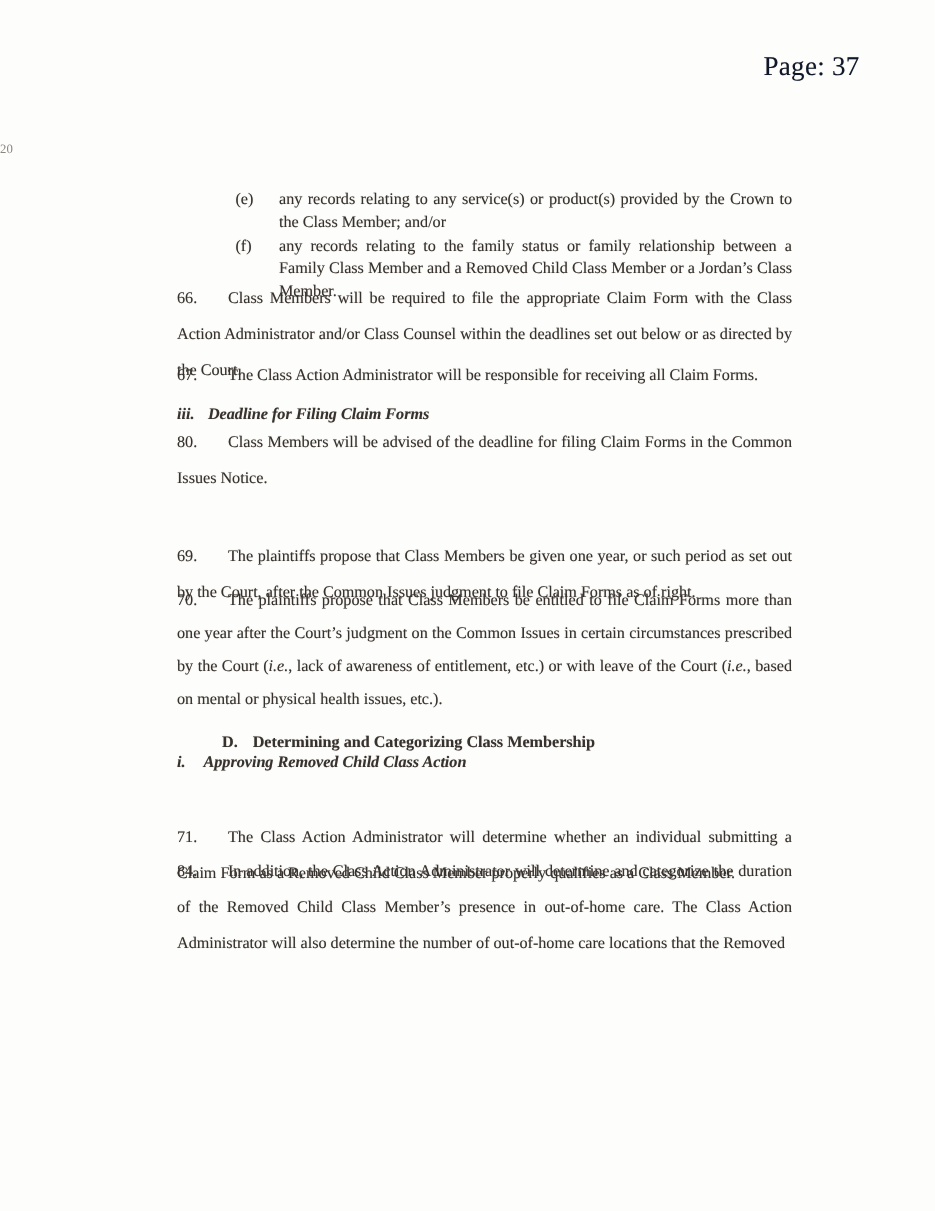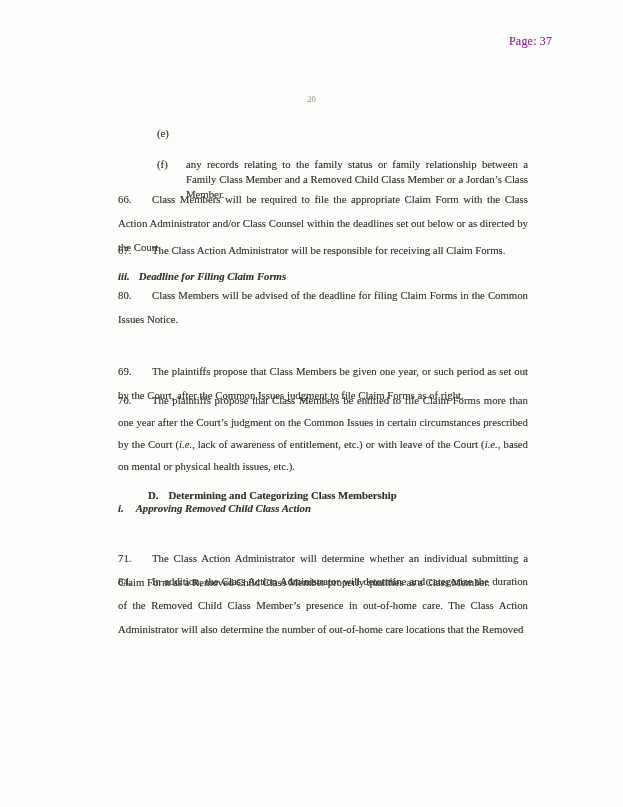--- a/index.html
+++ b/index.html
@@ -11,32 +11,31 @@
     height: 807px;
     background: #fdfdfc;
     overflow: hidden;
     font-family: "Liberation Serif", serif;
   }
 
   .page-label {
     position: absolute;
     top: 34px;
     left: 509px;
-    font-size: 12px;
-    color: #a21caf;
+    font-size: 18px;
+    color: #0f172a;
     letter-spacing: 0.2px;
     text-shadow: 0 0 0.5px rgba(60,55,50,0.45);
   }
 
   .doc-pagenum {
     position: absolute;
     top: 94px;
     left: 0;
     width: 623px;
-    text-align: center;
     font-size: 8.5px;
     color: #8a8681;
   }
 
   .doc {
     position: absolute;
     left: 118px;
     top: 0;
     width: 410px;
     font-size: 10.8px;
@@ -79,20 +78,21 @@
 <div class="stage">
 
   <div class="page-label">Page: 37</div>
 
   <div class="doc-pagenum">20</div>
 
   <div class="doc">
 
     <div class="blk item i-e">
       <span class="marker">(e)</span>
+      <span>any records relating to any service(s) or product(s) provided by the Crown to the Class Member; and/or</span>
     </div>
 
     <div class="blk item i-f">
       <span class="marker">(f)</span>
       <span>any records relating to the family status or family relationship between a Family Class Member and a Removed Child Class Member or a Jordan’s Class Member.</span>
     </div>
 
     <div class="blk para p66">
       <span class="num">66.</span><span>Class Members will be required to file the appropriate Claim Form with the Class Action Administrator and/or Class Counsel within the deadlines set out below or as directed by the Court.</span>
     </div>

